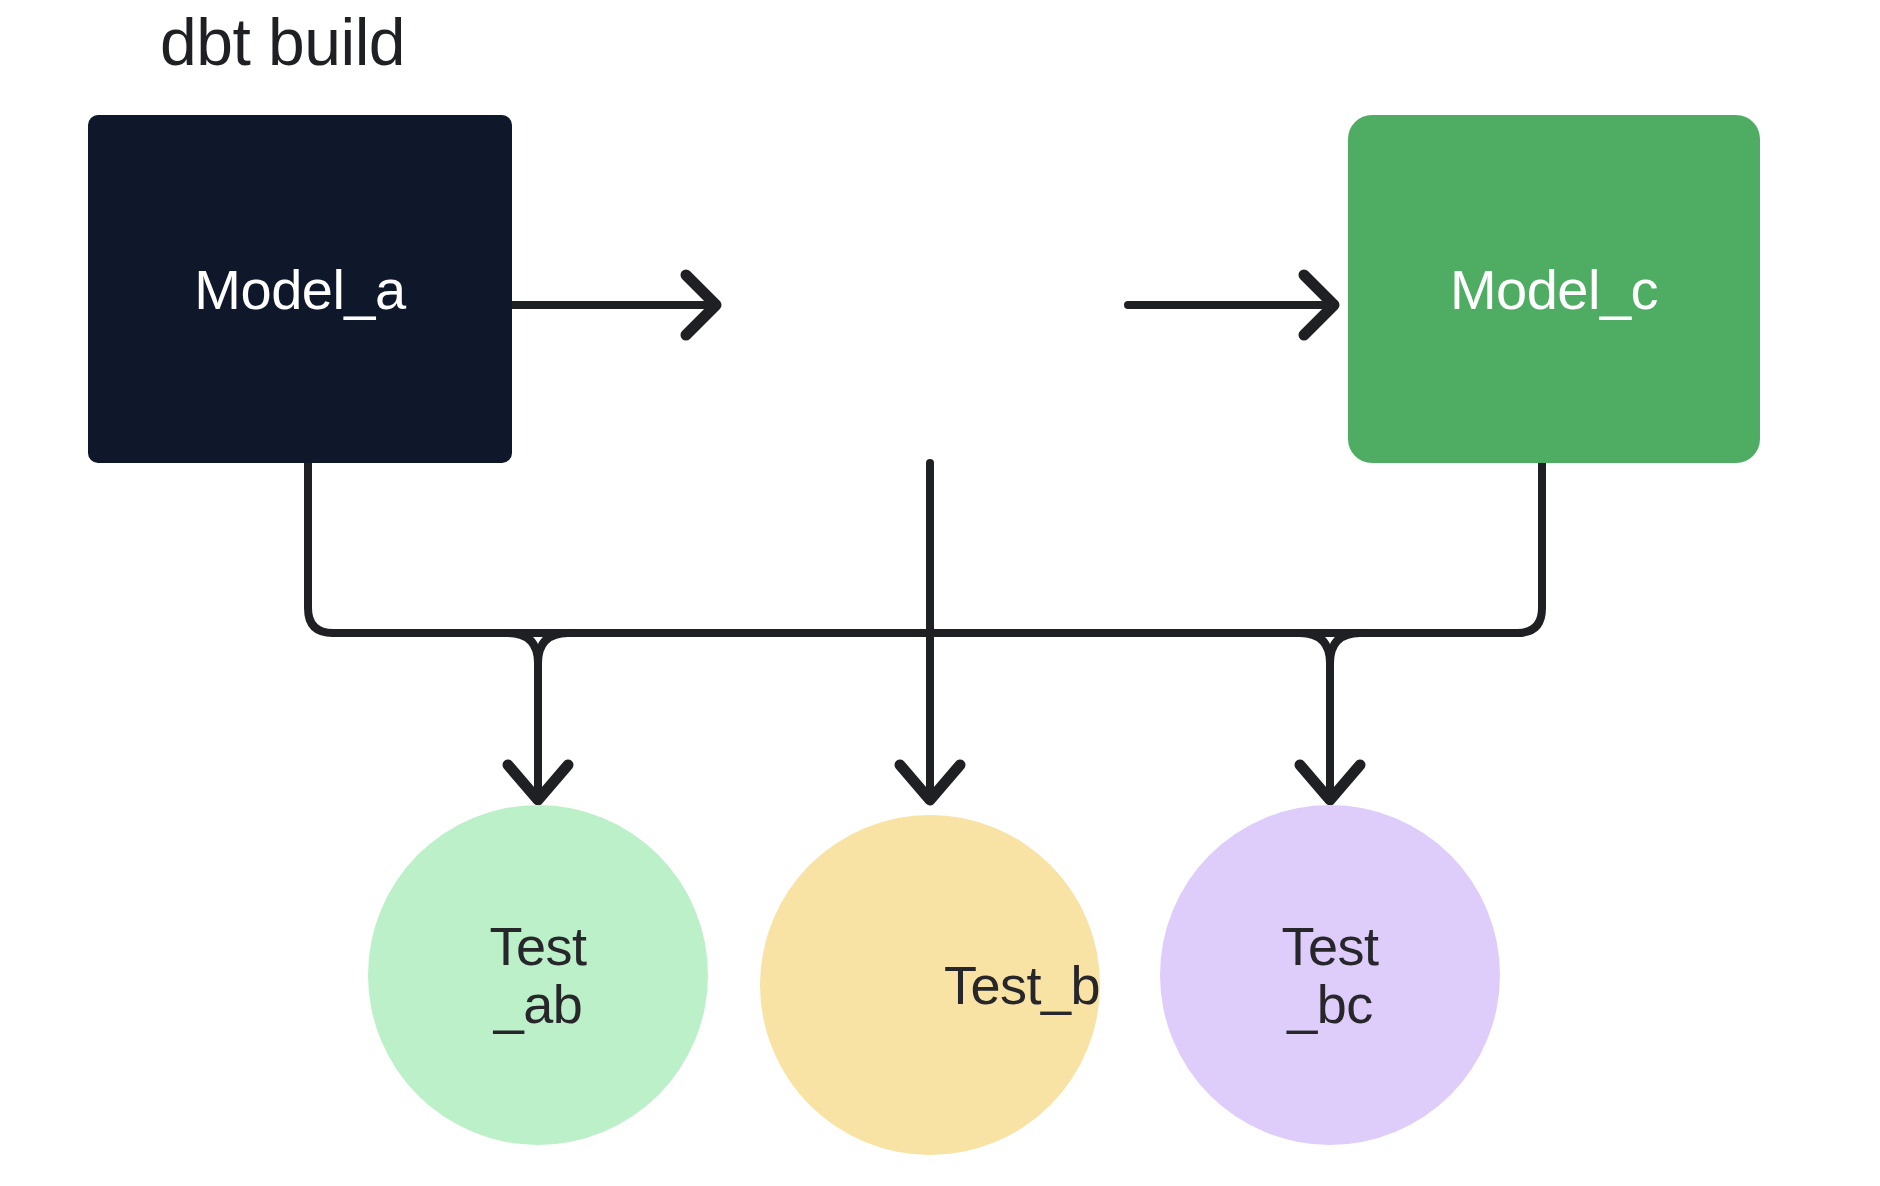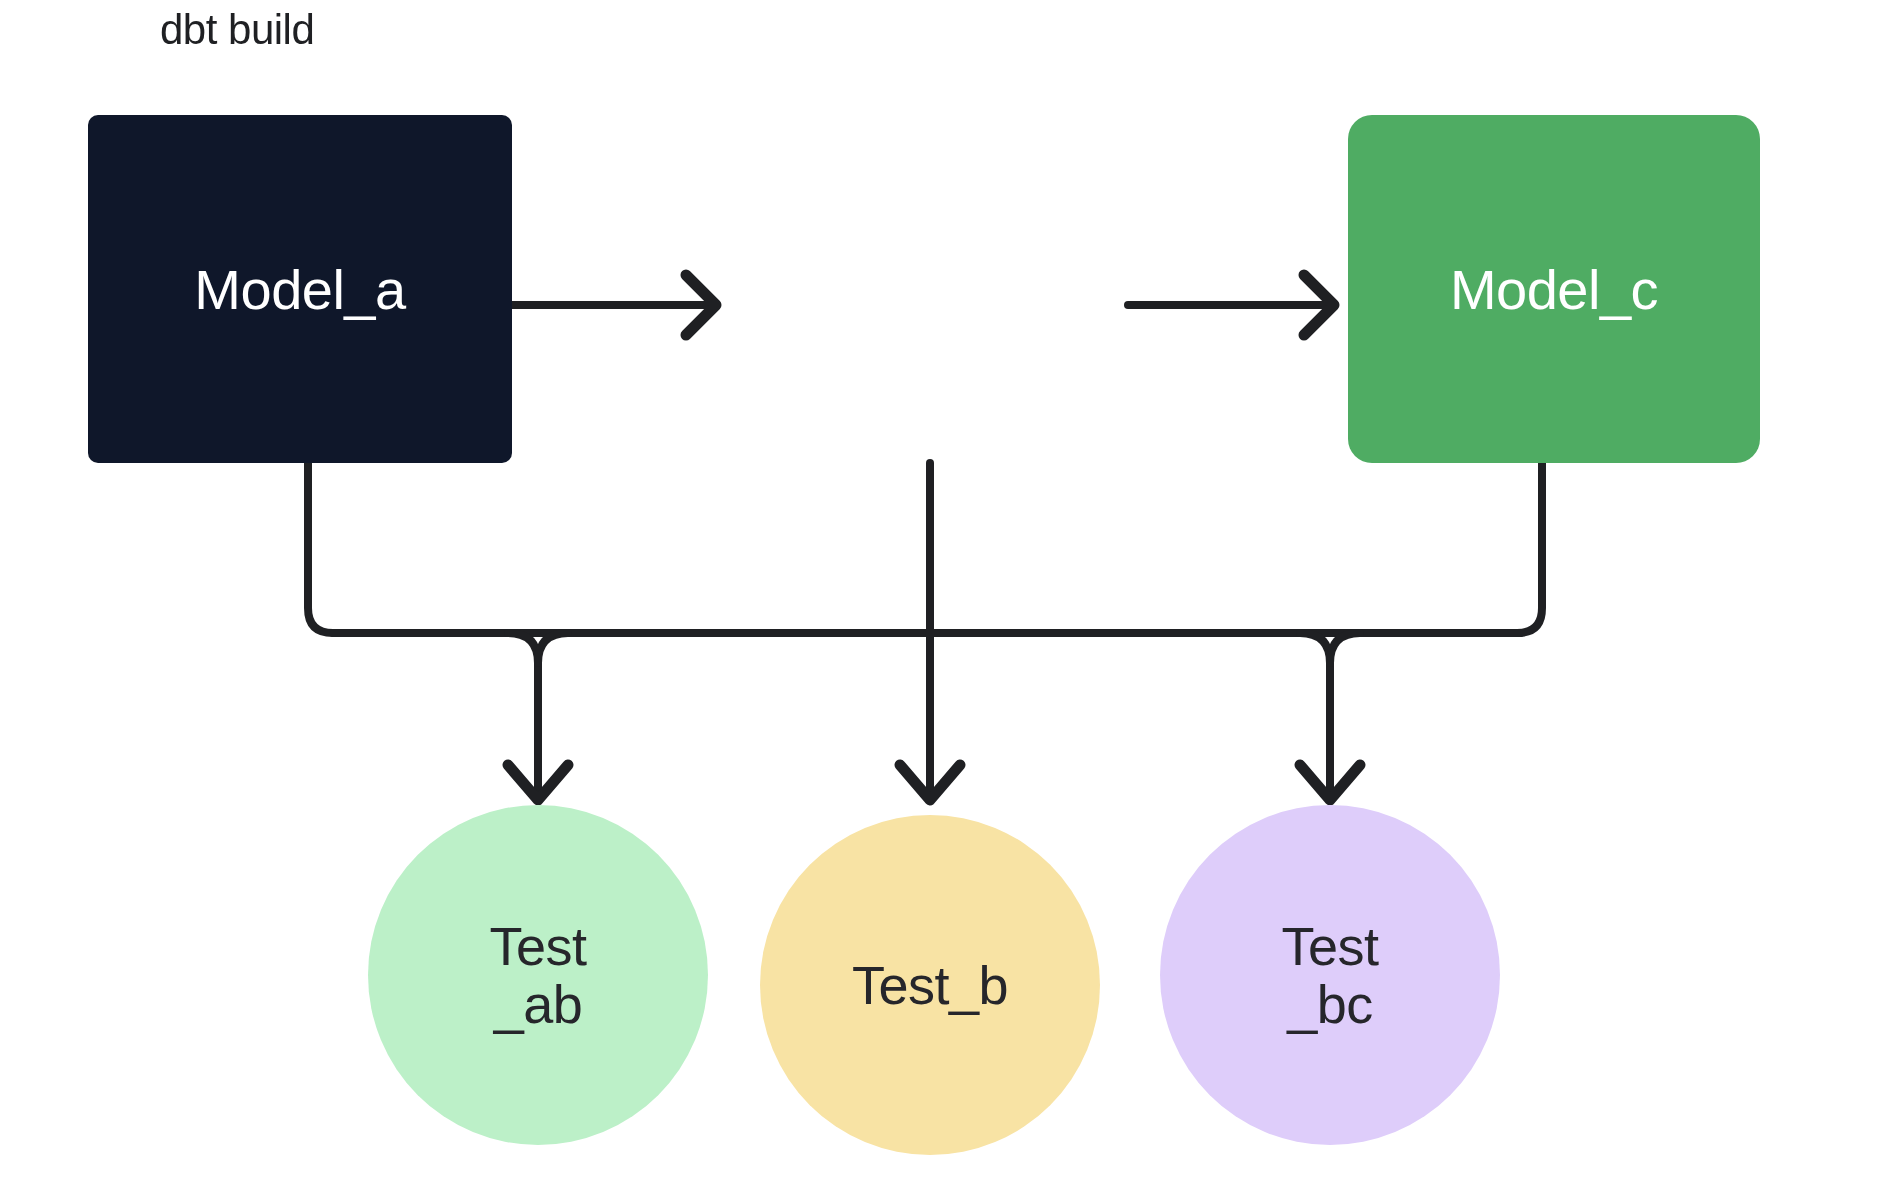--- a/index.html
+++ b/index.html
@@ -22,21 +22,21 @@
     position: absolute;
     left: 0;
     top: 0;
     width: 1880px;
     height: 1186px;
   }
   .diagram-title {
     position: absolute;
     left: 160px;
     top: 8px;
-    font-size: 42px;
+    font-size: 66px;
     line-height: 1.05;
     color: #1f2023;
     letter-spacing: -0.5px;
     white-space: nowrap;
   }
   .model-node {
     position: absolute;
     border-radius: 10px;
     display: flex;
     align-items: center;
@@ -119,21 +119,21 @@
   <div class="model-node" id="node-model_c" style="left: 1348px; top: 115px; width: 412px; height: 348px; background: rgb(79, 172, 99); color: rgb(255, 255, 255); border-radius: 24px;">
     <span>Model_c</span>
   </div>
 
   <div class="test-node" id="node-test_ab" style="left: 368px; top: 805px; width: 340px; height: 340px; background: rgb(188, 240, 200); color: rgb(38, 38, 43);">
     <span>
       <span class="label-text">Test</span>
       <span class="label-text">_ab</span>
     </span>
   </div>
-  <div class="test-node" id="node-test_b" style="left: 760px; top: 815px; width: 340px; height: 340px; background: rgb(248, 227, 164); color: rgb(38, 38, 43);">
+  <div class="test-node" id="node-test_b" style="left: 760px; top: 815px; width: 340px; height: 340px; background: rgb(248, 227, 164); color: rgb(38, 38, 43); justify-content: flex-end;">
     <span>
       <span class="label-text">Test_b</span>
     </span>
   </div>
   <div class="test-node" id="node-test_bc" style="left: 1160px; top: 805px; width: 340px; height: 340px; background: rgb(222, 205, 250); color: rgb(38, 38, 43);">
     <span>
       <span class="label-text">Test</span>
       <span class="label-text">_bc</span>
     </span>
   </div>

